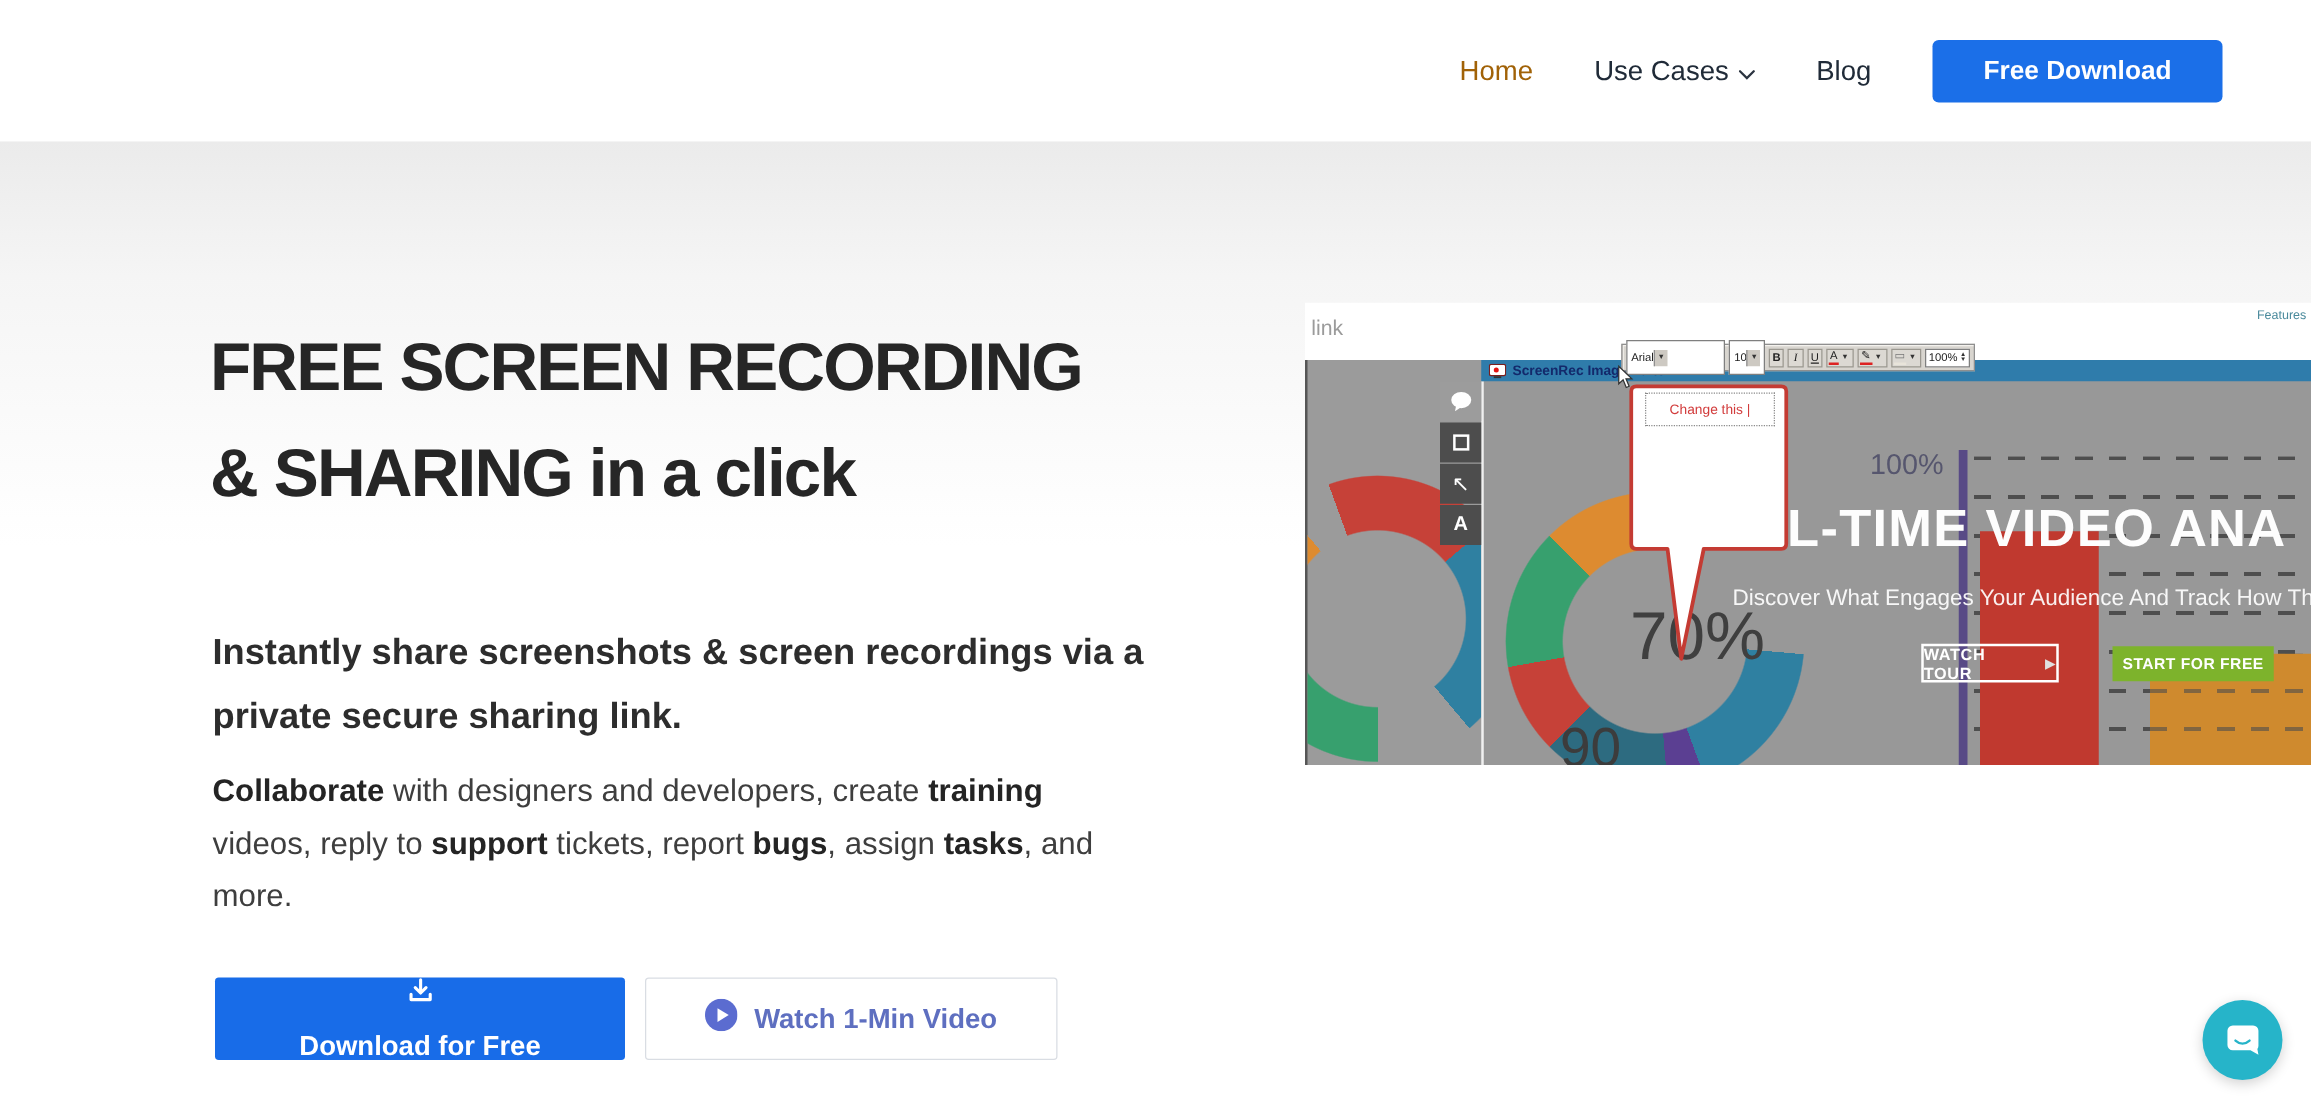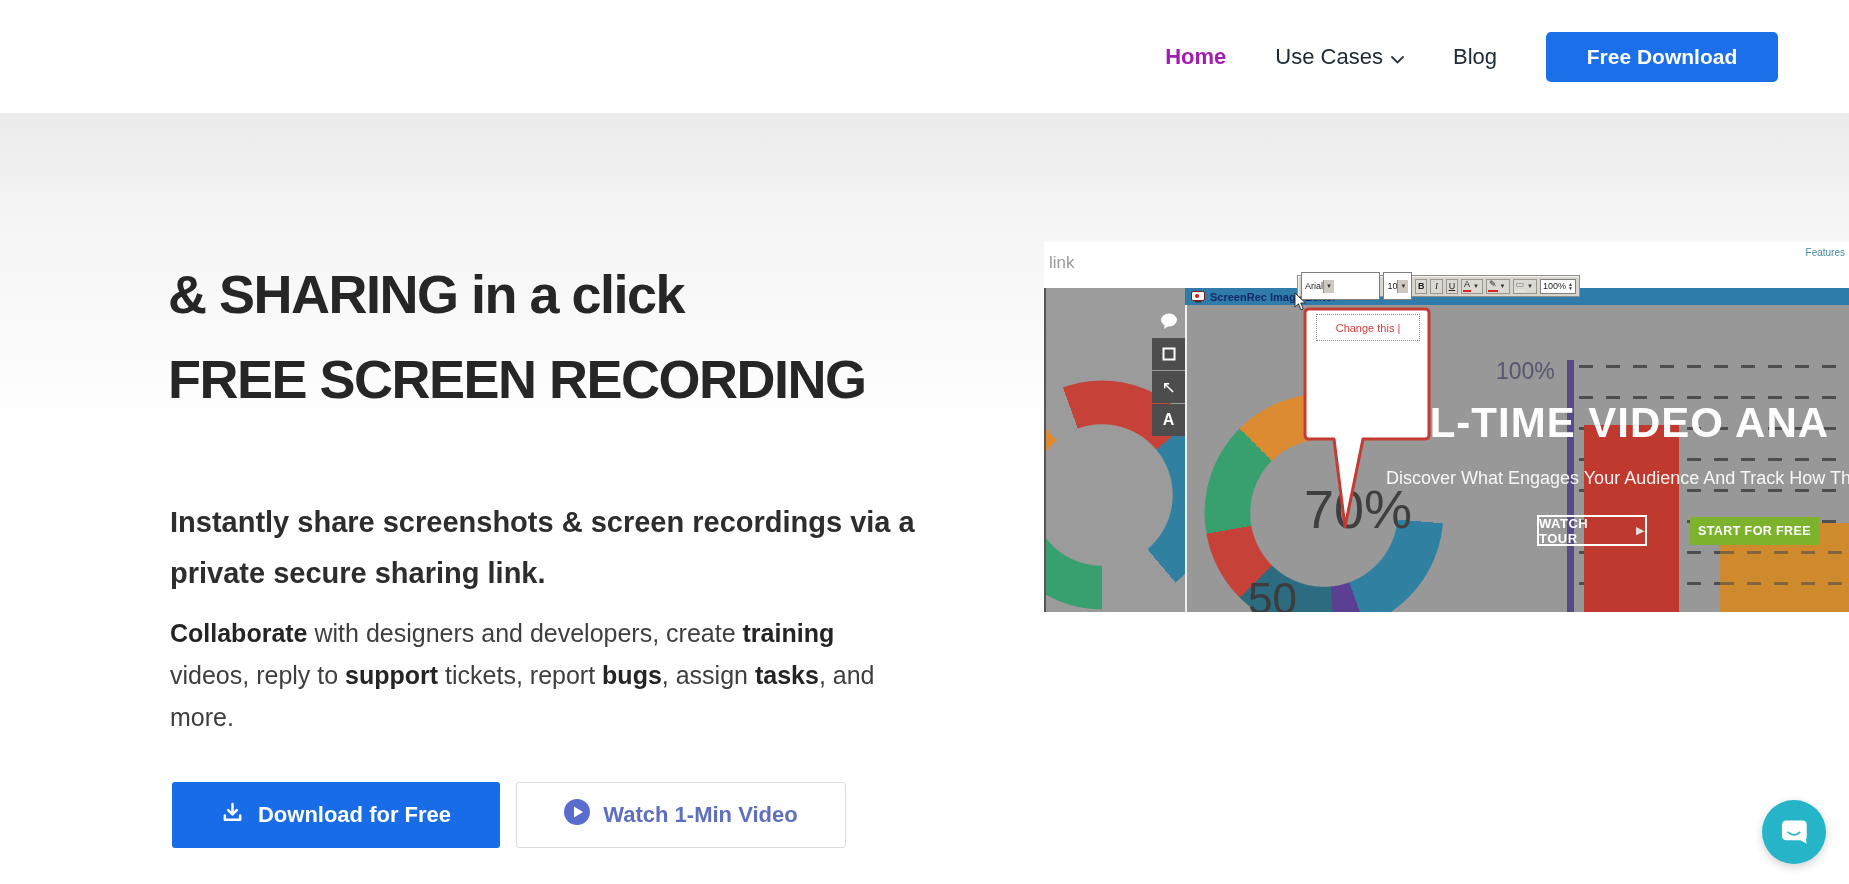--- a/index.html
+++ b/index.html
@@ -8,36 +8,36 @@
   .abs { position:absolute; }
 
   
   .header { position:absolute; left:0; top:0; width:1849px; height:113px; background:#fff; z-index:10; }
   .logo { position:absolute; left:27px; top:24px; display:flex; align-items:center; gap:10px; }
   .logo-text { font-size:37px; color:#1c1c1c; letter-spacing:-1px; }
   .logo-text .lt1 { font-weight:400; }
   .logo-text .lt2 { font-weight:800; margin-left:2px; }
   .nav { position:absolute; right:71px; top:0; height:113px; display:flex; align-items:center; gap:49px; }
   .nav-link { font-size:22px; color:#202b38; text-decoration:none; display:flex; align-items:center; gap:8px; cursor:pointer; }
-  .nav-link.active { color:#a21caf;font-weight:bold; }
+  .nav-link.active { color:#a16207; }
   .hdr-cta { width:232px; height:50px; background:#1b6fe8; border:none; border-radius:5px;
     color:#fff; font-size:21px; font-weight:700; font-family:inherit; cursor:pointer; }
 
   
   .hero-bg { position:absolute; left:0; top:113px; width:1849px; height:771px;
     background:linear-gradient(180deg,#ebebeb 0%,#f5f5f5 14%,#ffffff 42%,#ffffff 100%); }
   .h1 { position:absolute; left:168px; top:252px; font-size:54px; line-height:1.58; font-weight:800;
     color:#262626; letter-spacing:-1.5px; }
   .sub { position:absolute; left:170px; top:497px; font-size:29px; line-height:1.75; font-weight:700; color:#2d2d2d; }
   .para { position:absolute; left:170px; top:612px; font-size:25px; line-height:1.68; color:#3e3e3e; }
   .para b { color:#242424; }
   .cta-row { position:absolute; left:172px; top:782px; display:flex; gap:16px; }
   .btn-download { width:328px; height:66px; background:#186ce8; border:none; border-radius:3px;
     color:#fff; font-size:22px; font-weight:700; font-family:inherit; display:flex; align-items:center;
-    justify-content:center; gap:14px; cursor:pointer; }
+    justify-content:center; gap:14px; cursor:pointer;flex-direction:column; }
   .btn-watch { width:330px; height:66px; background:#fff; border:1px solid #d9dde3; border-radius:3px;
     color:#5e6fc0; font-size:22px; font-weight:700; font-family:inherit; display:flex; align-items:center;
     justify-content:center; gap:13px; cursor:pointer; }
 
   
   .shot { position:absolute; left:1044px; top:242px; width:805px; height:378px; overflow:hidden; }
   .shot-top { position:absolute; left:0; top:0; width:805px; height:46px; background:#fff; }
   .shot-top .t-left { position:absolute; left:5px; top:11px; font-size:17px; color:#9b9b9b; }
   .shot-top .t-right { position:absolute; right:4px; top:5px; font-size:10px; color:#4a8a9c; }
   .shot-body { position:absolute; left:0; top:46px; width:805px; height:324px; background:#9b9b9b;
@@ -126,22 +126,22 @@
       </span>
     </a>
     <a class="nav-link">Blog</a>
     <button class="hdr-cta">Free Download</button>
   </nav>
 </div>
 
 <div class="hero-bg"></div>
 
 <h1 class="h1">
+  <div>FREE SCREEN RECORDING</div>
   <div>&amp; SHARING in a click</div>
-  <div>FREE SCREEN RECORDING</div>
 </h1>
 
 <div class="sub">
   <div>Instantly share screenshots &amp; screen recordings via a</div>
   <div>private secure sharing link.</div>
 </div>
 
 <p class="para"><b>Collaborate</b><span> with designers and developers, create </span><b>training</b><br><span>videos, reply to </span><b>support</b><span> tickets, report </span><b>bugs</b><span>, assign </span><b>tasks</b><span>, and</span><br><span>more.</span></p>
 
 <div class="cta-row">
@@ -189,21 +189,21 @@
     <div class="canvas">
       <div class="dashes dashes-main"></div>
       <div class="axis"></div>
       <div class="axis-label">100%</div>
       <div class="bar-red"></div>
       <div class="bar-orange">
           <div class="dashes"></div>
         </div>
       <div class="donut donut-main"></div>
       <div class="pct-big">70%</div>
-      <div class="pct-left">50</div>
+      <div class="pct-left">90</div>
       <div class="banner-title">REAL-TIME VIDEO ANA</div>
       <div class="banner-sub">Discover What Engages Your Audience And Track How They W</div>
       <div class="btn-tour">
         <span>WATCH TOUR</span>
         <span class="arr">▶</span>
       </div>
       <div class="btn-start">START FOR FREE</div>
     </div>
 
     <div class="sidebar">

